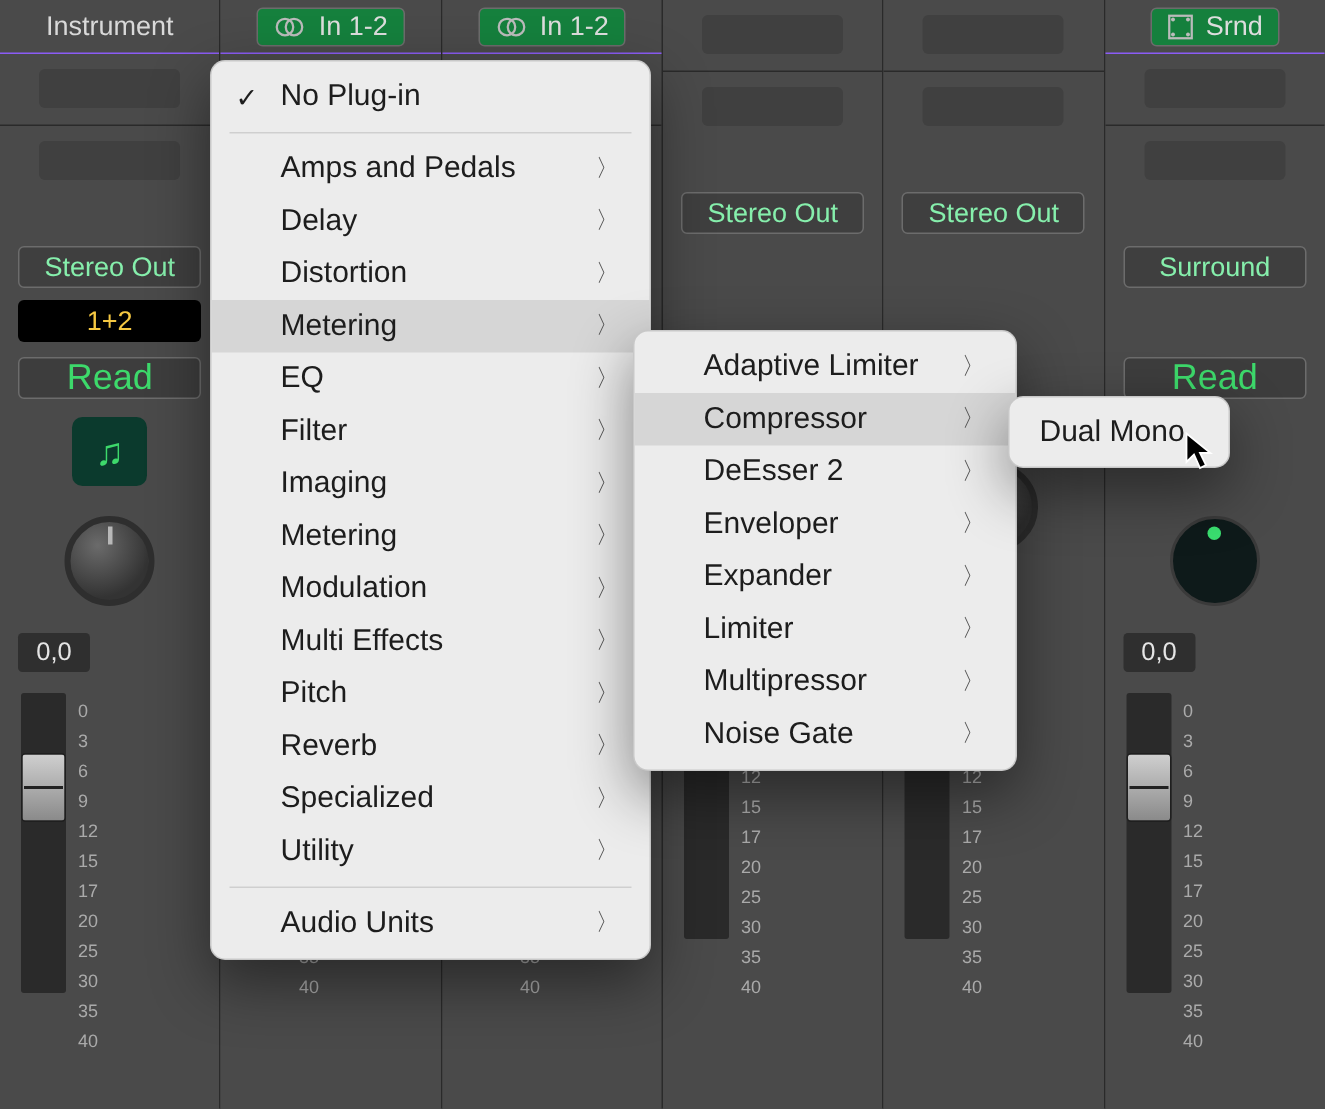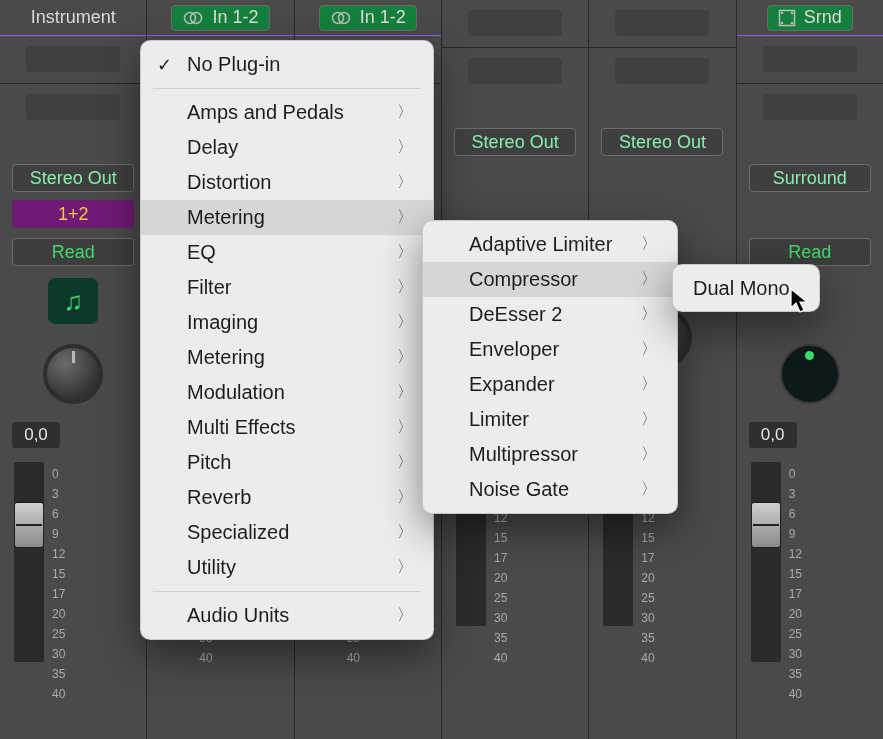--- a/index.html
+++ b/index.html
@@ -80,41 +80,41 @@
     font-weight: 500;
     display: flex;
     align-items: center;
     justify-content: center;
     cursor: pointer;
   }
   .group-btn {
     margin-top: 8px;
     width: 122px;
     height: 28px;
-    background: #701a75;
+    background: #000000;
     border-radius: 4px;
     display: flex;
     align-items: center;
     justify-content: center;
     color: #f5c842;
     font-size: 18px;
     cursor: pointer;
   }
   .read-btn {
     margin-top: 10px;
     width: 122px;
     height: 28px;
     background: #3d3d3d;
     border: 1px solid #6c6c6c;
     border-radius: 4px;
     display: flex;
     align-items: center;
     justify-content: center;
     color: #3dd96b;
-    font-size: 18px;
+    font-size: 24px;
     font-weight: 500;
     cursor: pointer;
   }
   .track-icon {
     margin-top: 12px;
     width: 50px;
     height: 46px;
     background: #0b3a2d;
     border-radius: 7px;
     display: flex;

